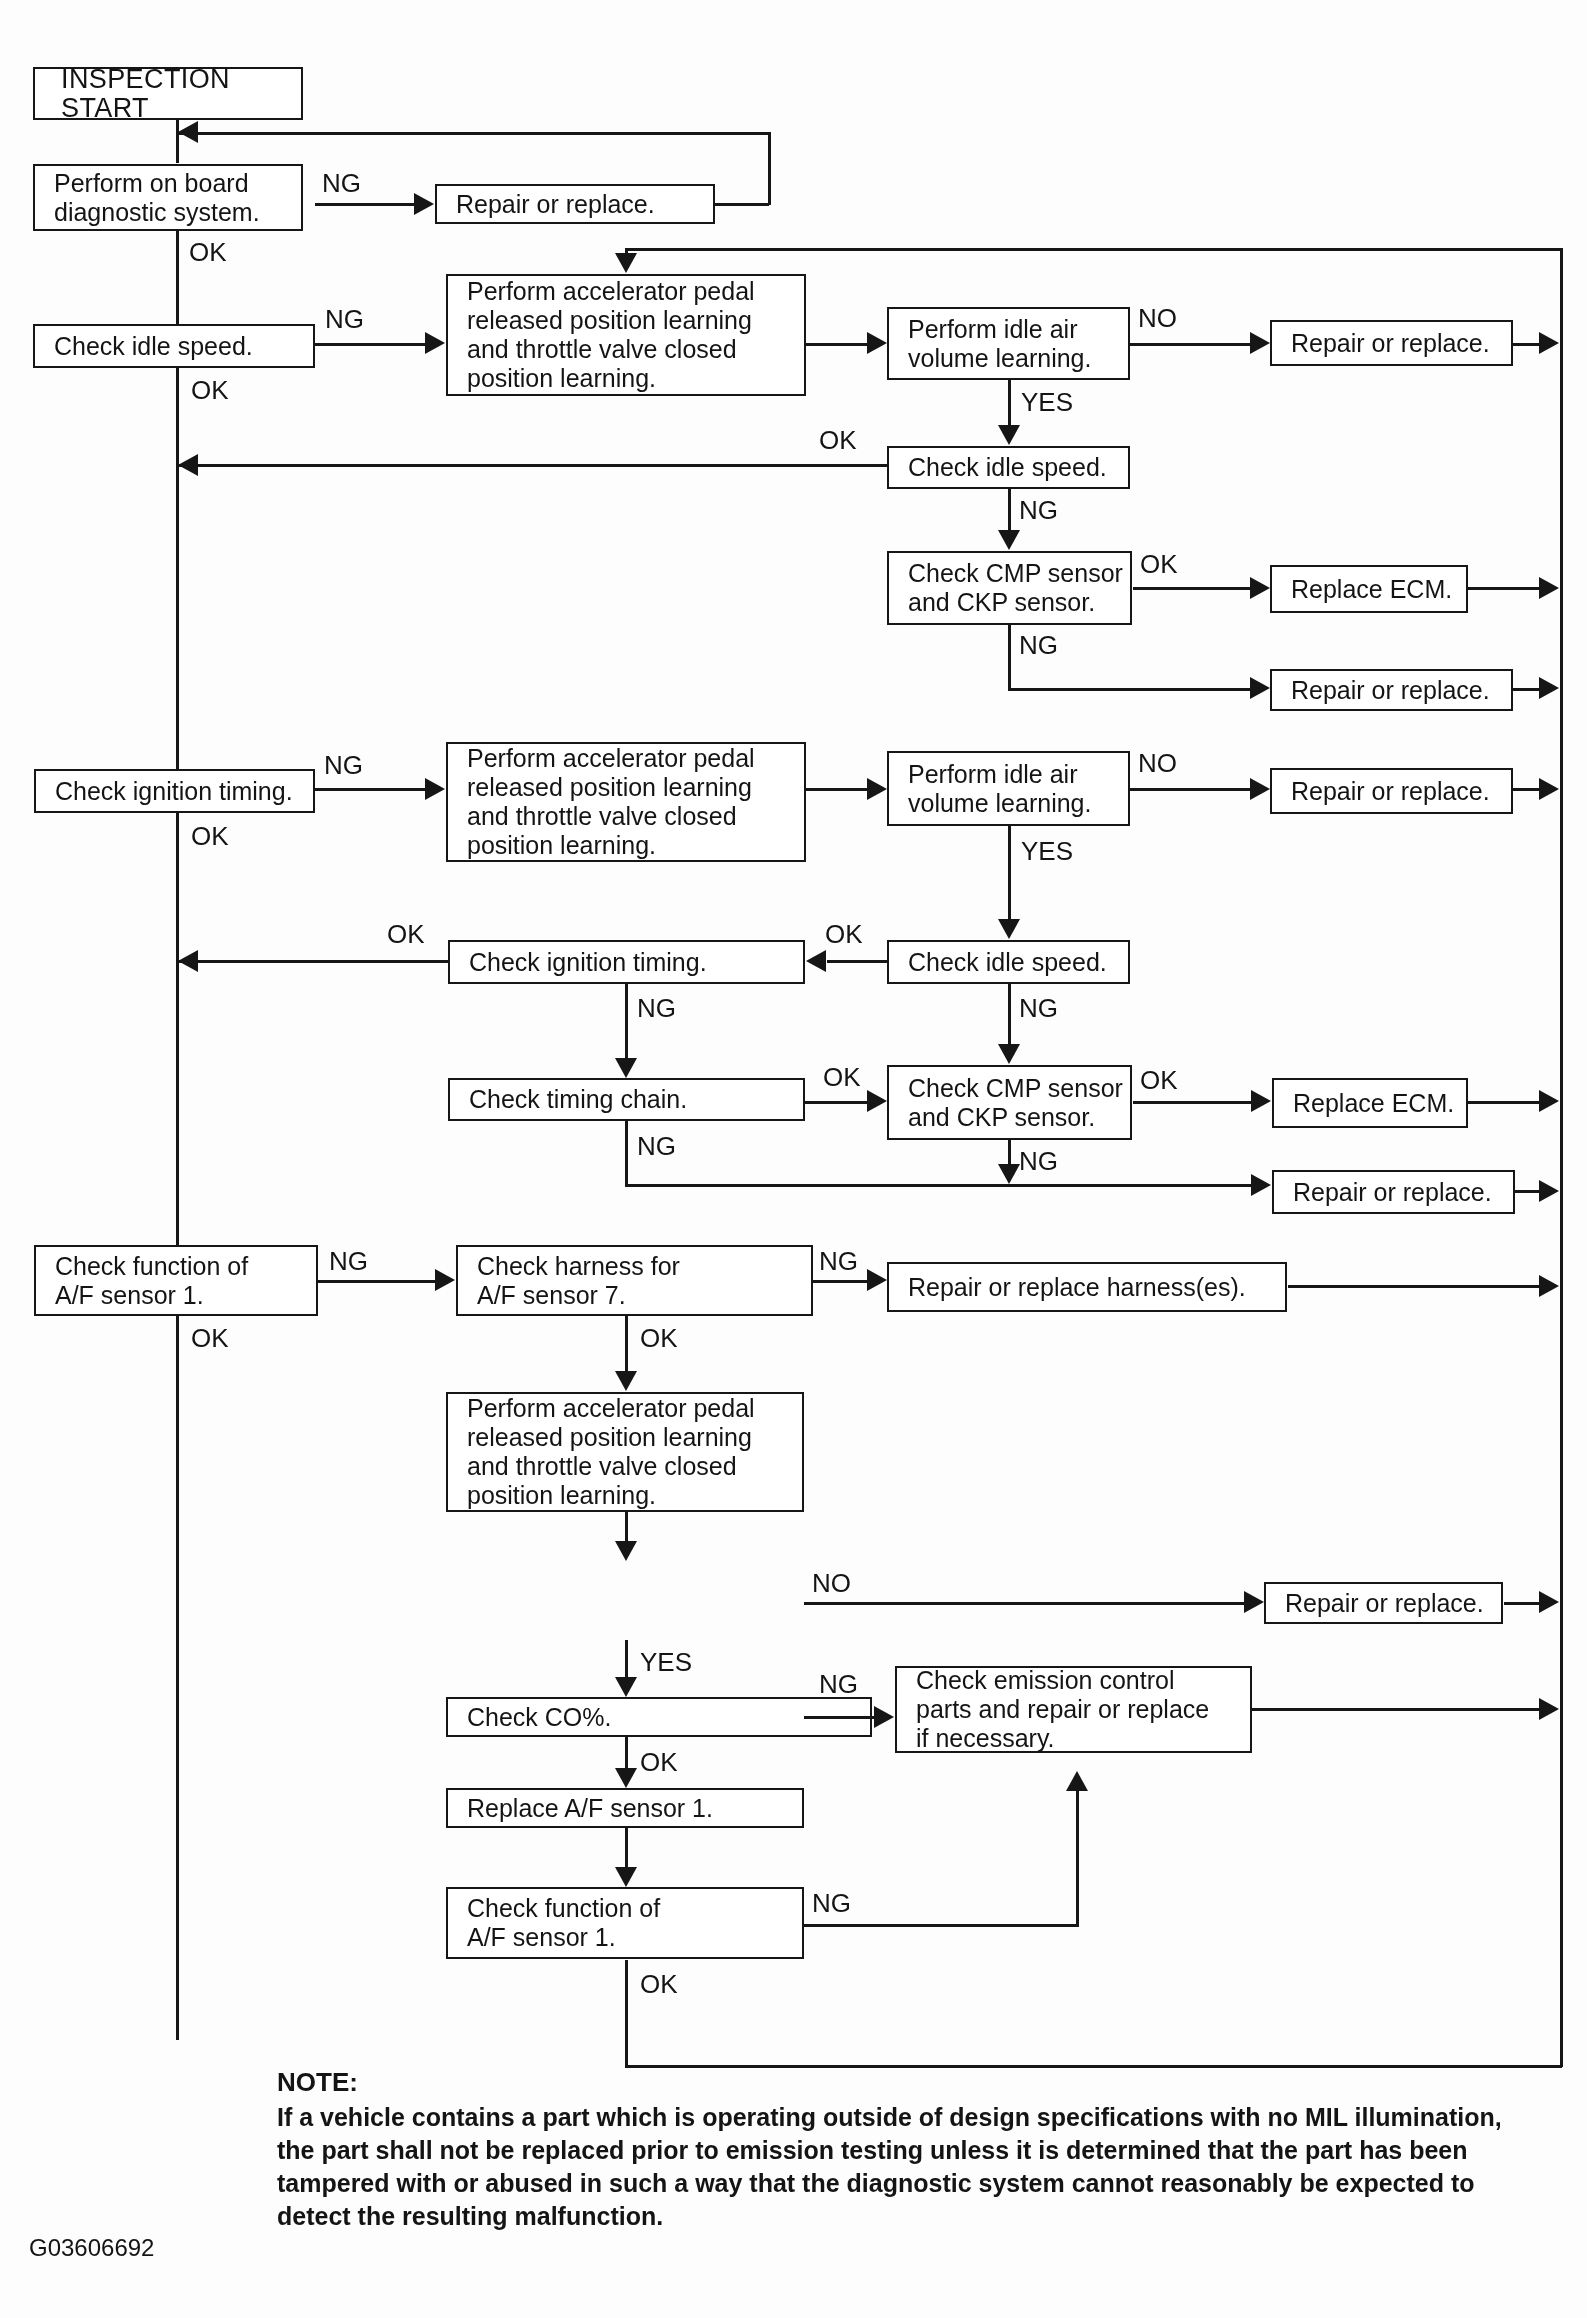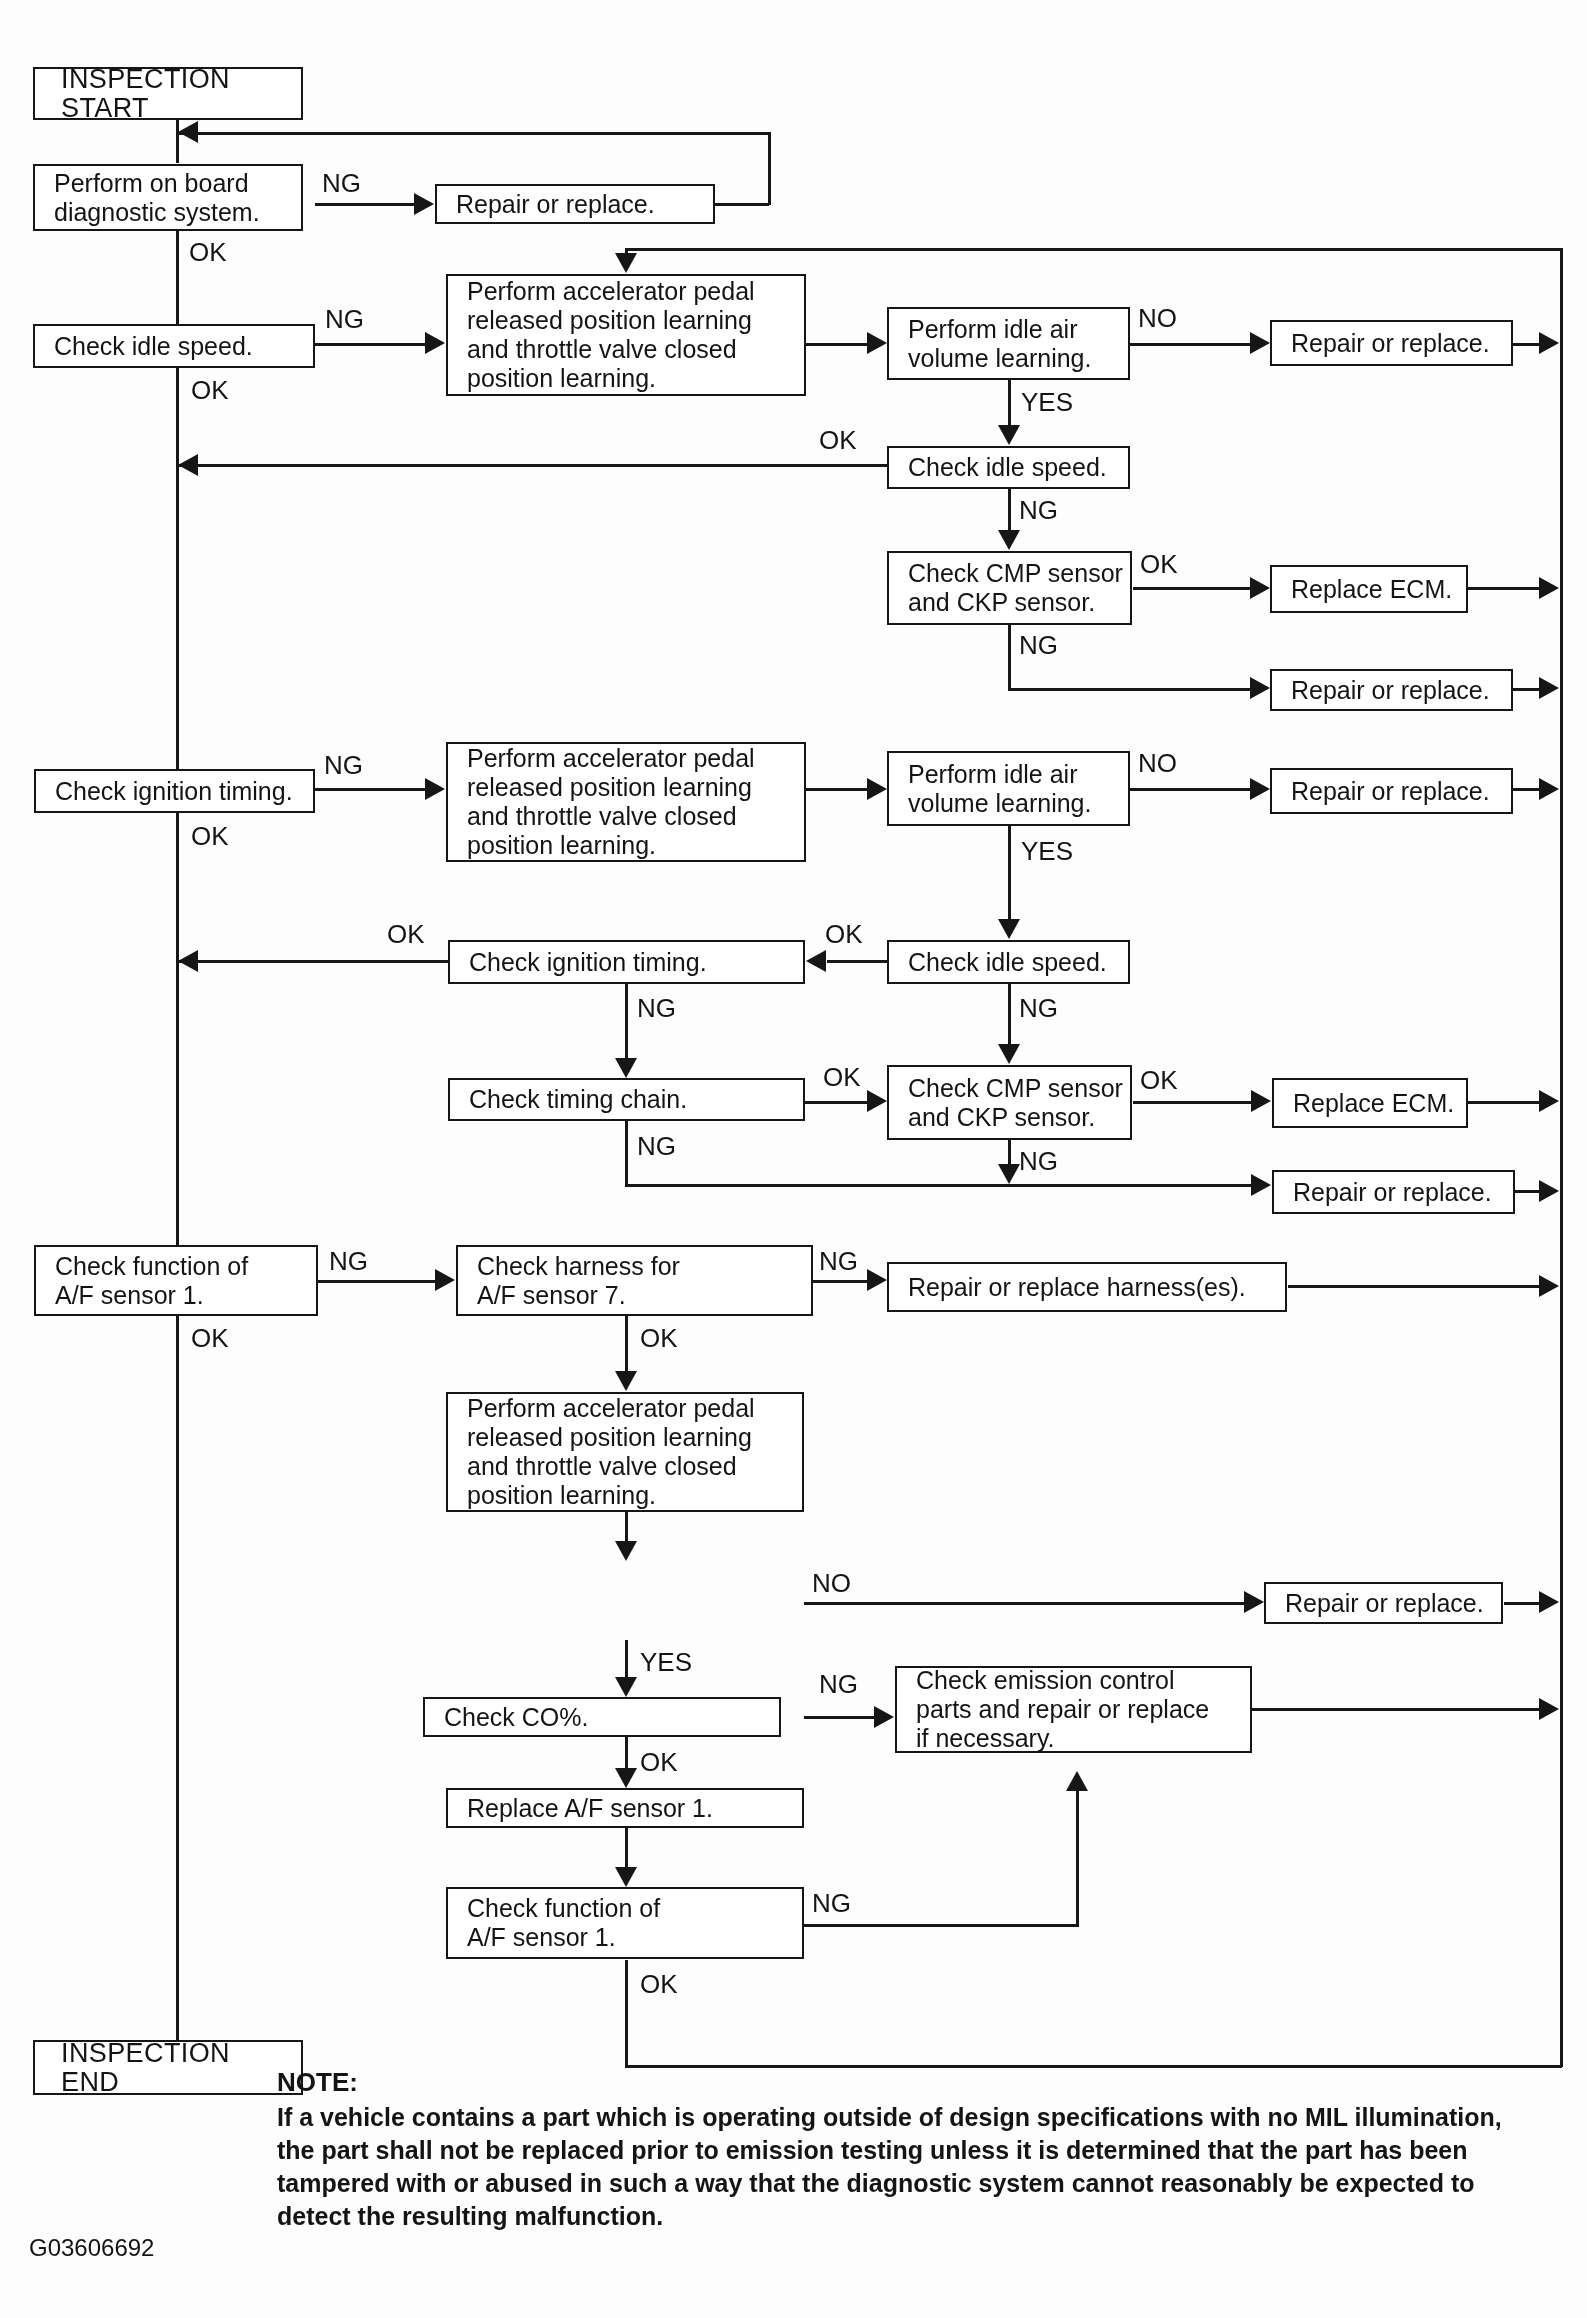--- a/index.html
+++ b/index.html
@@ -60,28 +60,27 @@
   <div class="node" style="left:34px;top:1245px;width:284px;height:71px">Check function of
 A/F sensor 1.</div>
   <div class="node" style="left:456px;top:1245px;width:357px;height:71px">Check harness for
 A/F sensor 7.</div>
   <div class="node" style="left:887px;top:1262px;width:400px;height:50px">Repair or replace harness(es).</div>
   <div class="node" style="left:446px;top:1392px;width:358px;height:120px">Perform accelerator pedal
 released position learning
 and throttle valve closed
 position learning.</div>
   <div class="node" style="left:1264px;top:1582px;width:239px;height:42px">Repair or replace.</div>
-  <div class="node" style="left:423px;top:1697px;width:358px;height:40px">Check CO%.</div>
+  <div class="node" style="left:446px;top:1697px;width:426px;height:40px">Check CO%.</div>
   <div class="node" style="left:895px;top:1666px;width:357px;height:87px">Check emission control
 parts and repair or replace
 if necessary.</div>
   <div class="node" style="left:446px;top:1788px;width:358px;height:40px">Replace A/F sensor 1.</div>
   <div class="node" style="left:446px;top:1887px;width:358px;height:72px">Check function of
 A/F sensor 1.</div>
-  <div class="node center" style="left:33px;top:2040px;width:270px;height:55px">INSPECTION END</div>
 
   <div class="ln" style="left:176px;top:120px;width:2.6px;height:43px"></div>
   <div class="ln" style="left:176px;top:231px;width:2.6px;height:93px"></div>
   <div class="ln" style="left:176px;top:368px;width:2.6px;height:402px"></div>
   <div class="ln" style="left:176px;top:813px;width:2.6px;height:432px"></div>
   <div class="ln" style="left:176px;top:1316px;width:2.6px;height:724px"></div>
 
   <div class="ln" style="left:178px;top:132px;width:591px;height:2.6px"></div>
   <div class="ln" style="left:768px;top:132px;width:2.6px;height:73px"></div>
   <div class="ln" style="left:714px;top:203px;width:55px;height:2.6px"></div>

